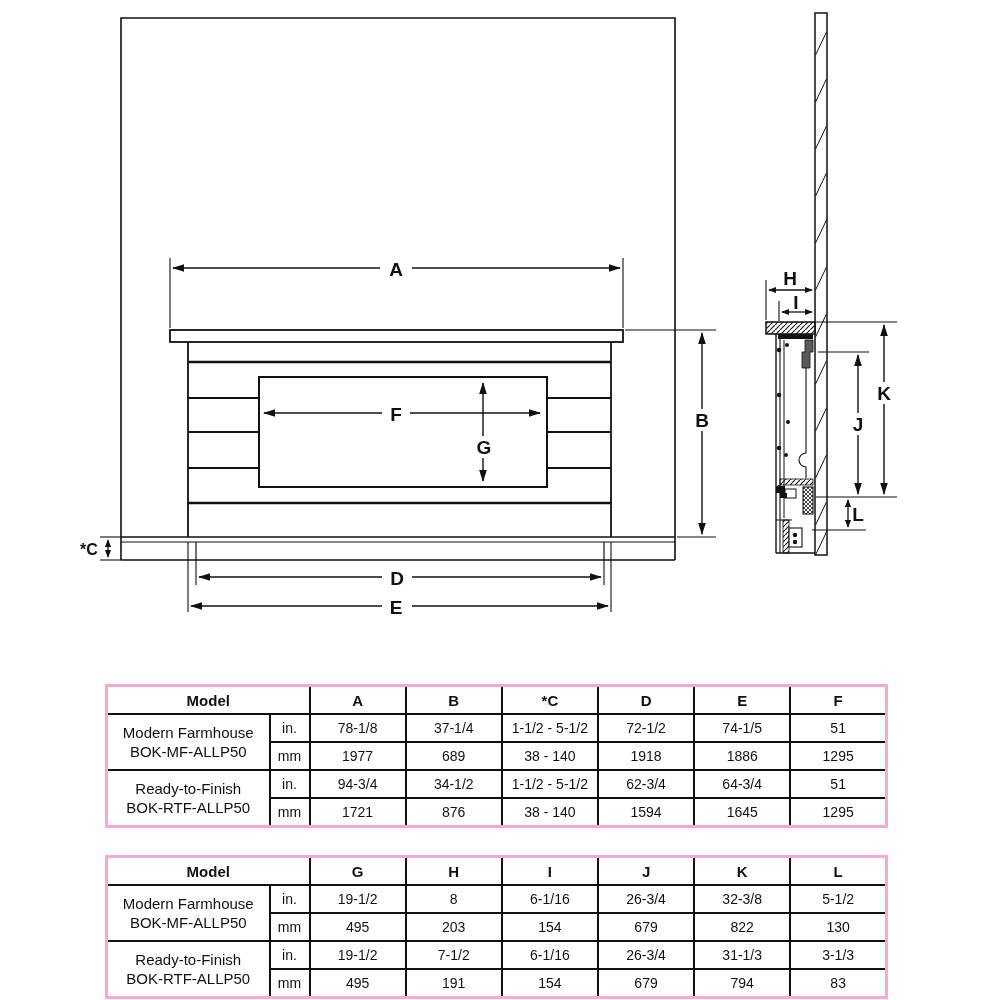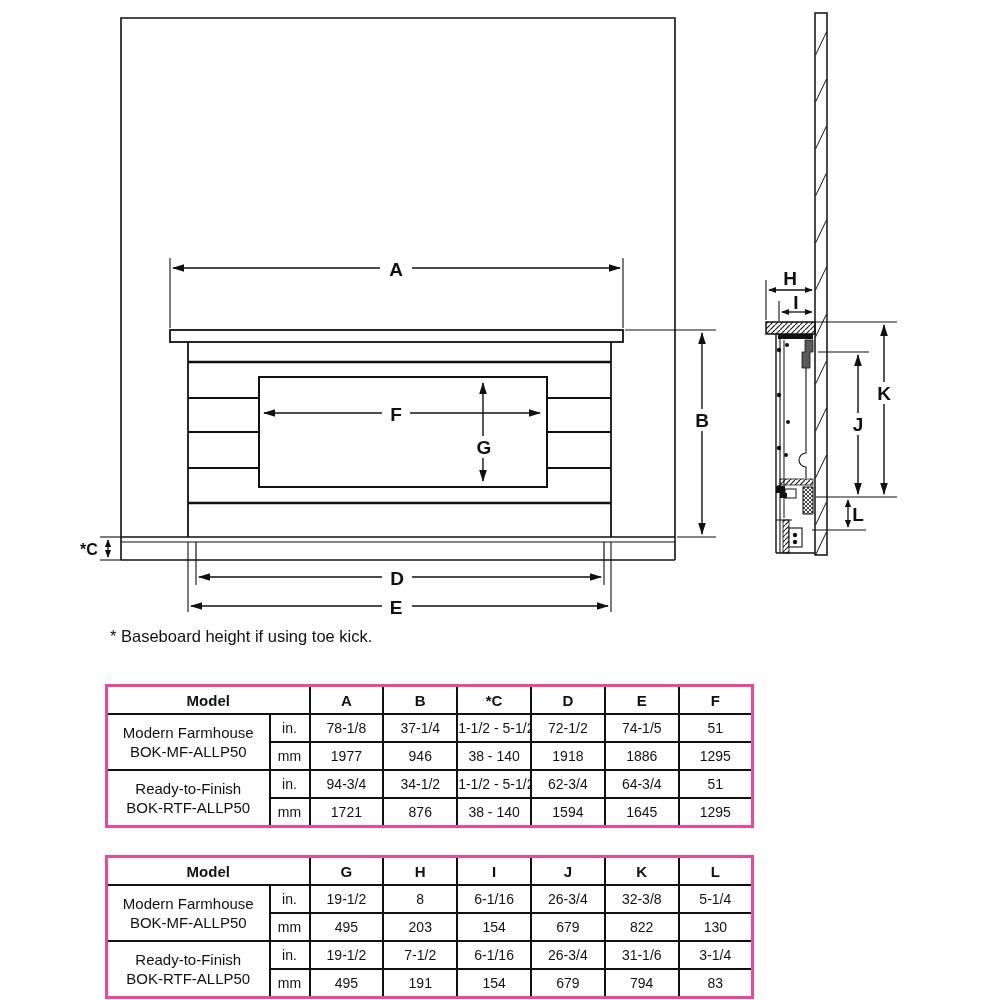--- a/index.html
+++ b/index.html
@@ -1,22 +1,22 @@
 <!DOCTYPE html>
 <html><head>
 <meta charset="utf-8">
 <style>
   html,body{margin:0;padding:0;background:#fff;}
   .page{position:relative;width:1000px;height:1000px;background:#fff;overflow:hidden;
         font-family:"Liberation Sans", sans-serif;color:#111;}
   svg text{font-family:"Liberation Sans", sans-serif;font-weight:bold;fill:#111;}
   .dimlbl{font-size:19px;}
   .note{position:absolute;left:110px;top:627px;margin:0;font-size:16.5px;color:#111;}
-  table.spec{position:absolute;left:105px;width:649px;height:132px;border-collapse:collapse;
-             table-layout:fixed;background:#fff;border:3px solid #ec4899;font-size:14px;color:#111;}
+  table.spec{position:absolute;left:105px;width:783px;height:132px;border-collapse:collapse;
+             table-layout:fixed;background:#fff;border:3px solid #f9a8d4;font-size:14px;color:#111;}
   table.spec td,table.spec th{border:2px solid #111;text-align:center;vertical-align:middle;
              padding:0;overflow:hidden;white-space:nowrap;}
   table.spec th{font-size:15px;font-weight:bold;height:26px;}
   table.spec td{height:26px;}
   td.model-name{font-size:15px;line-height:19px;}
   td.unit{font-size:14px;}
   #t1{top:684px;} #t2{top:855px;}
 </style>
 </head>
 <body>
@@ -194,21 +194,20 @@
     <text class="dimlbl" x="858" y="424" text-anchor="middle" dominant-baseline="central" stroke="none">J</text>
   </g>
 
   <g stroke="#111">
     <line x1="812" y1="530" x2="866" y2="530" stroke-width="1.1"></line>
     <line x1="848" y1="500" x2="848" y2="527" stroke-width="1.3" marker-start="url(#arws)" marker-end="url(#arws)"></line>
     <text class="dimlbl" x="858" y="514" text-anchor="middle" dominant-baseline="central" stroke="none">L</text>
   </g>
 </svg>
 
-<p class="note">* Baseboard height if using toe kick.</p>
 
 
 <table class="spec" id="t1">
   <colgroup>
         <col style="width:163px">
         <col style="width:40px">
         <col>
         <col>
         <col>
         <col>
@@ -234,21 +233,21 @@
     <td>78-1/8</td>
     <td>37-1/4</td>
     <td>1-1/2 - 5-1/2</td>
     <td>72-1/2</td>
     <td>74-1/5</td>
     <td>51</td>
   </tr>
   <tr>
     <td class="unit">mm</td>
     <td>1977</td>
-    <td>946</td>
+    <td>689</td>
     <td>38 - 140</td>
     <td>1918</td>
     <td>1886</td>
     <td>1295</td>
   </tr>
   <tr>
     <td class="model-name" rowspan="2">
       <div>Ready-to-Finish</div>
       <div>BOK-RTF-ALLP50</div>
     </td>
@@ -298,43 +297,43 @@
     <td class="model-name" rowspan="2">
       <div>Modern Farmhouse</div>
       <div>BOK-MF-ALLP50</div>
     </td>
     <td class="unit">in.</td>
     <td>19-1/2</td>
     <td>8</td>
     <td>6-1/16</td>
     <td>26-3/4</td>
     <td>32-3/8</td>
-    <td>5-1/4</td>
+    <td>5-1/2</td>
   </tr>
   <tr>
     <td class="unit">mm</td>
     <td>495</td>
     <td>203</td>
     <td>154</td>
     <td>679</td>
     <td>822</td>
     <td>130</td>
   </tr>
   <tr>
     <td class="model-name" rowspan="2">
       <div>Ready-to-Finish</div>
       <div>BOK-RTF-ALLP50</div>
     </td>
     <td class="unit">in.</td>
     <td>19-1/2</td>
     <td>7-1/2</td>
     <td>6-1/16</td>
     <td>26-3/4</td>
-    <td>31-1/6</td>
-    <td>3-1/4</td>
+    <td>31-1/3</td>
+    <td>3-1/3</td>
   </tr>
   <tr>
     <td class="unit">mm</td>
     <td>495</td>
     <td>191</td>
     <td>154</td>
     <td>679</td>
     <td>794</td>
     <td>83</td>
   </tr>

